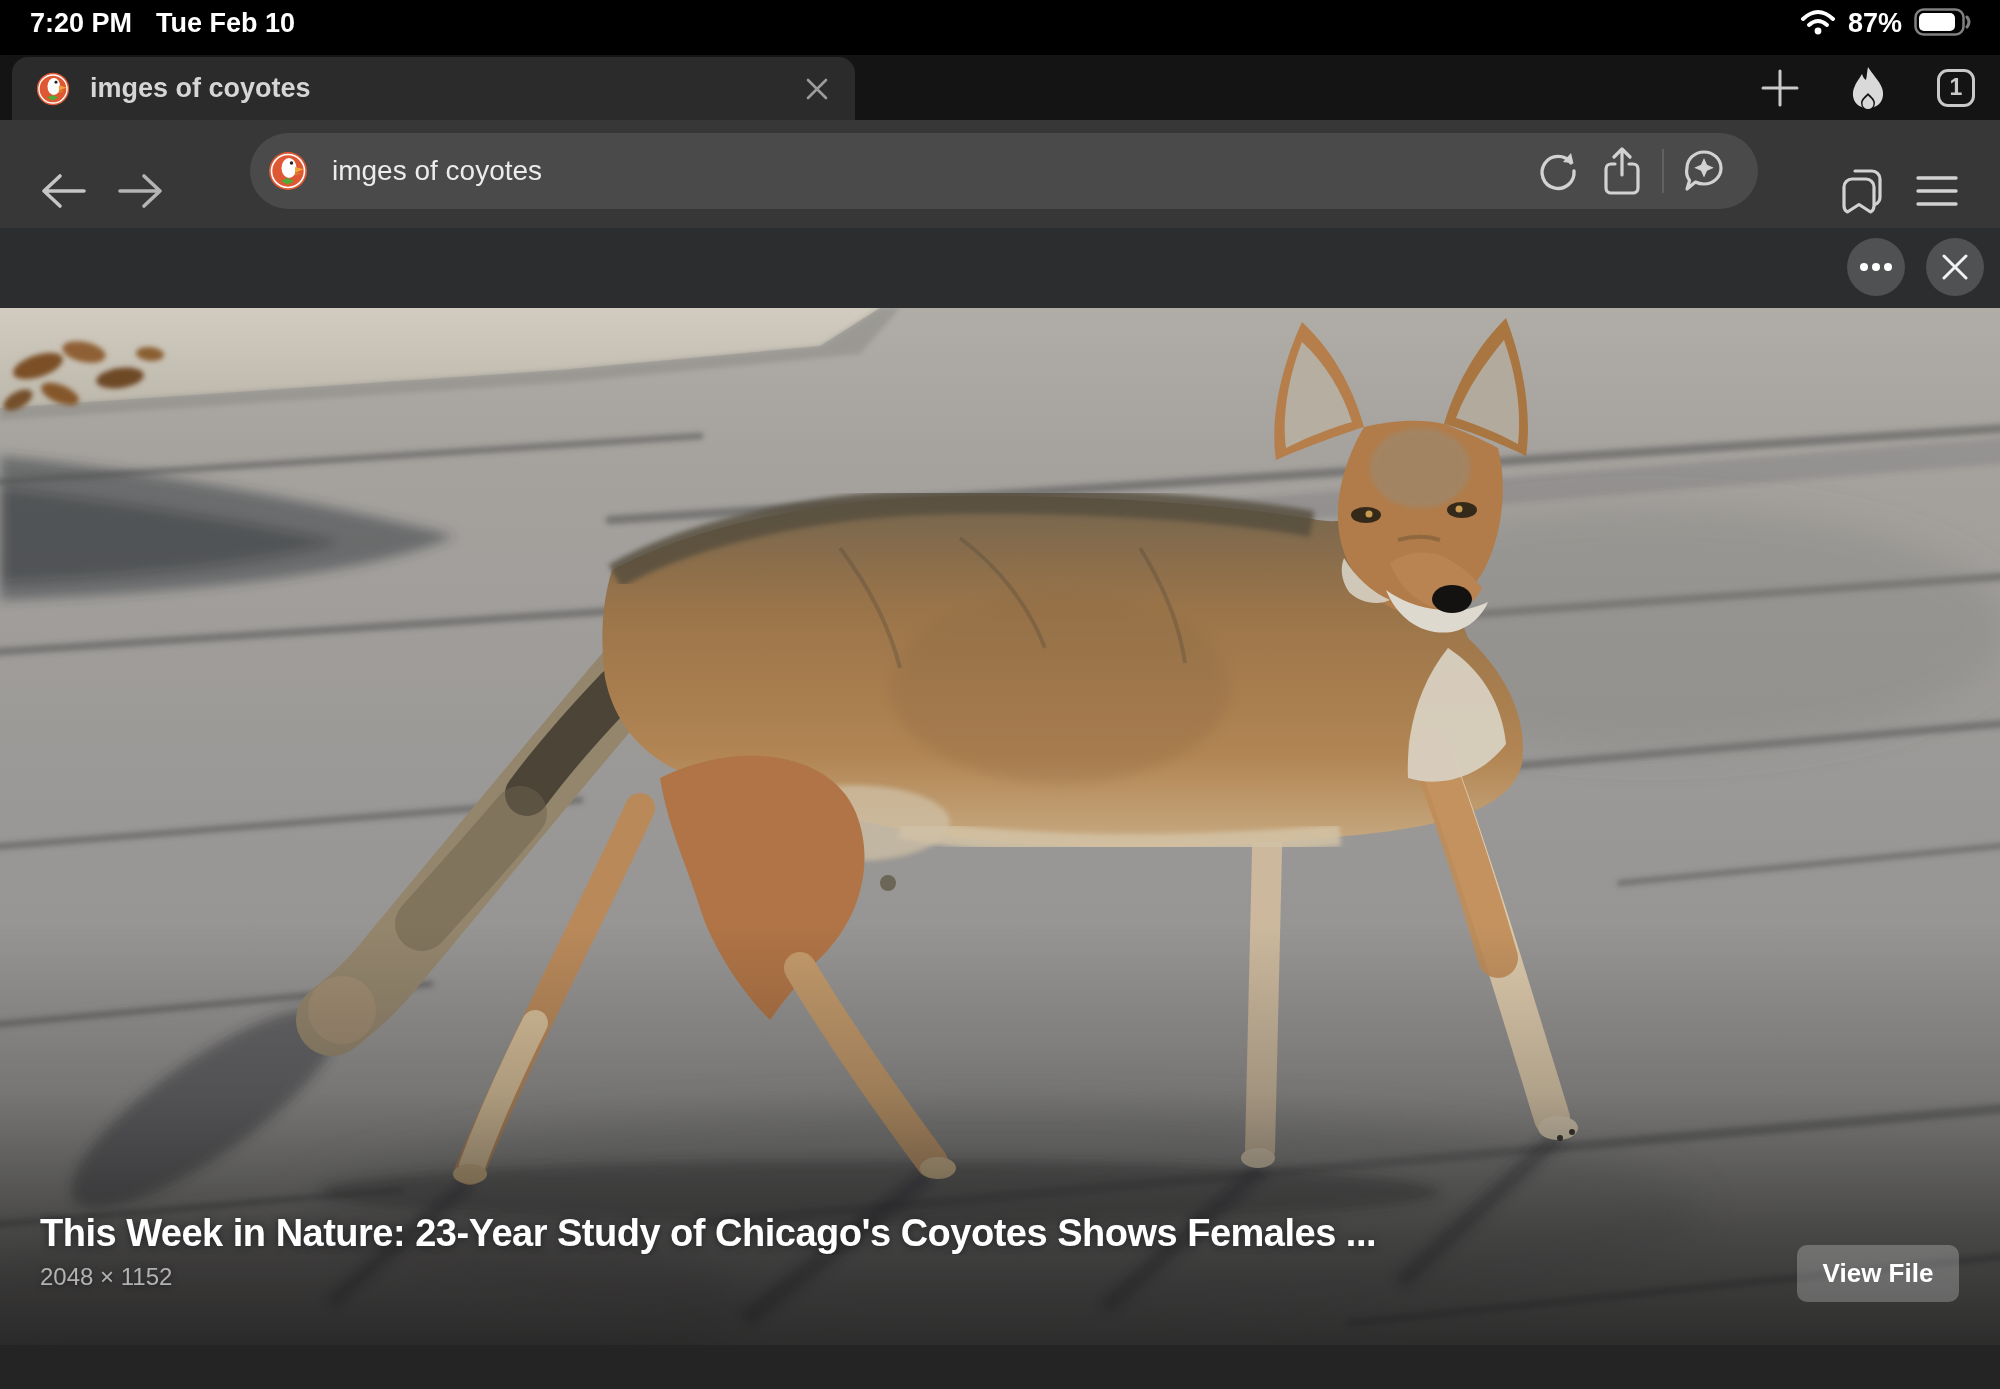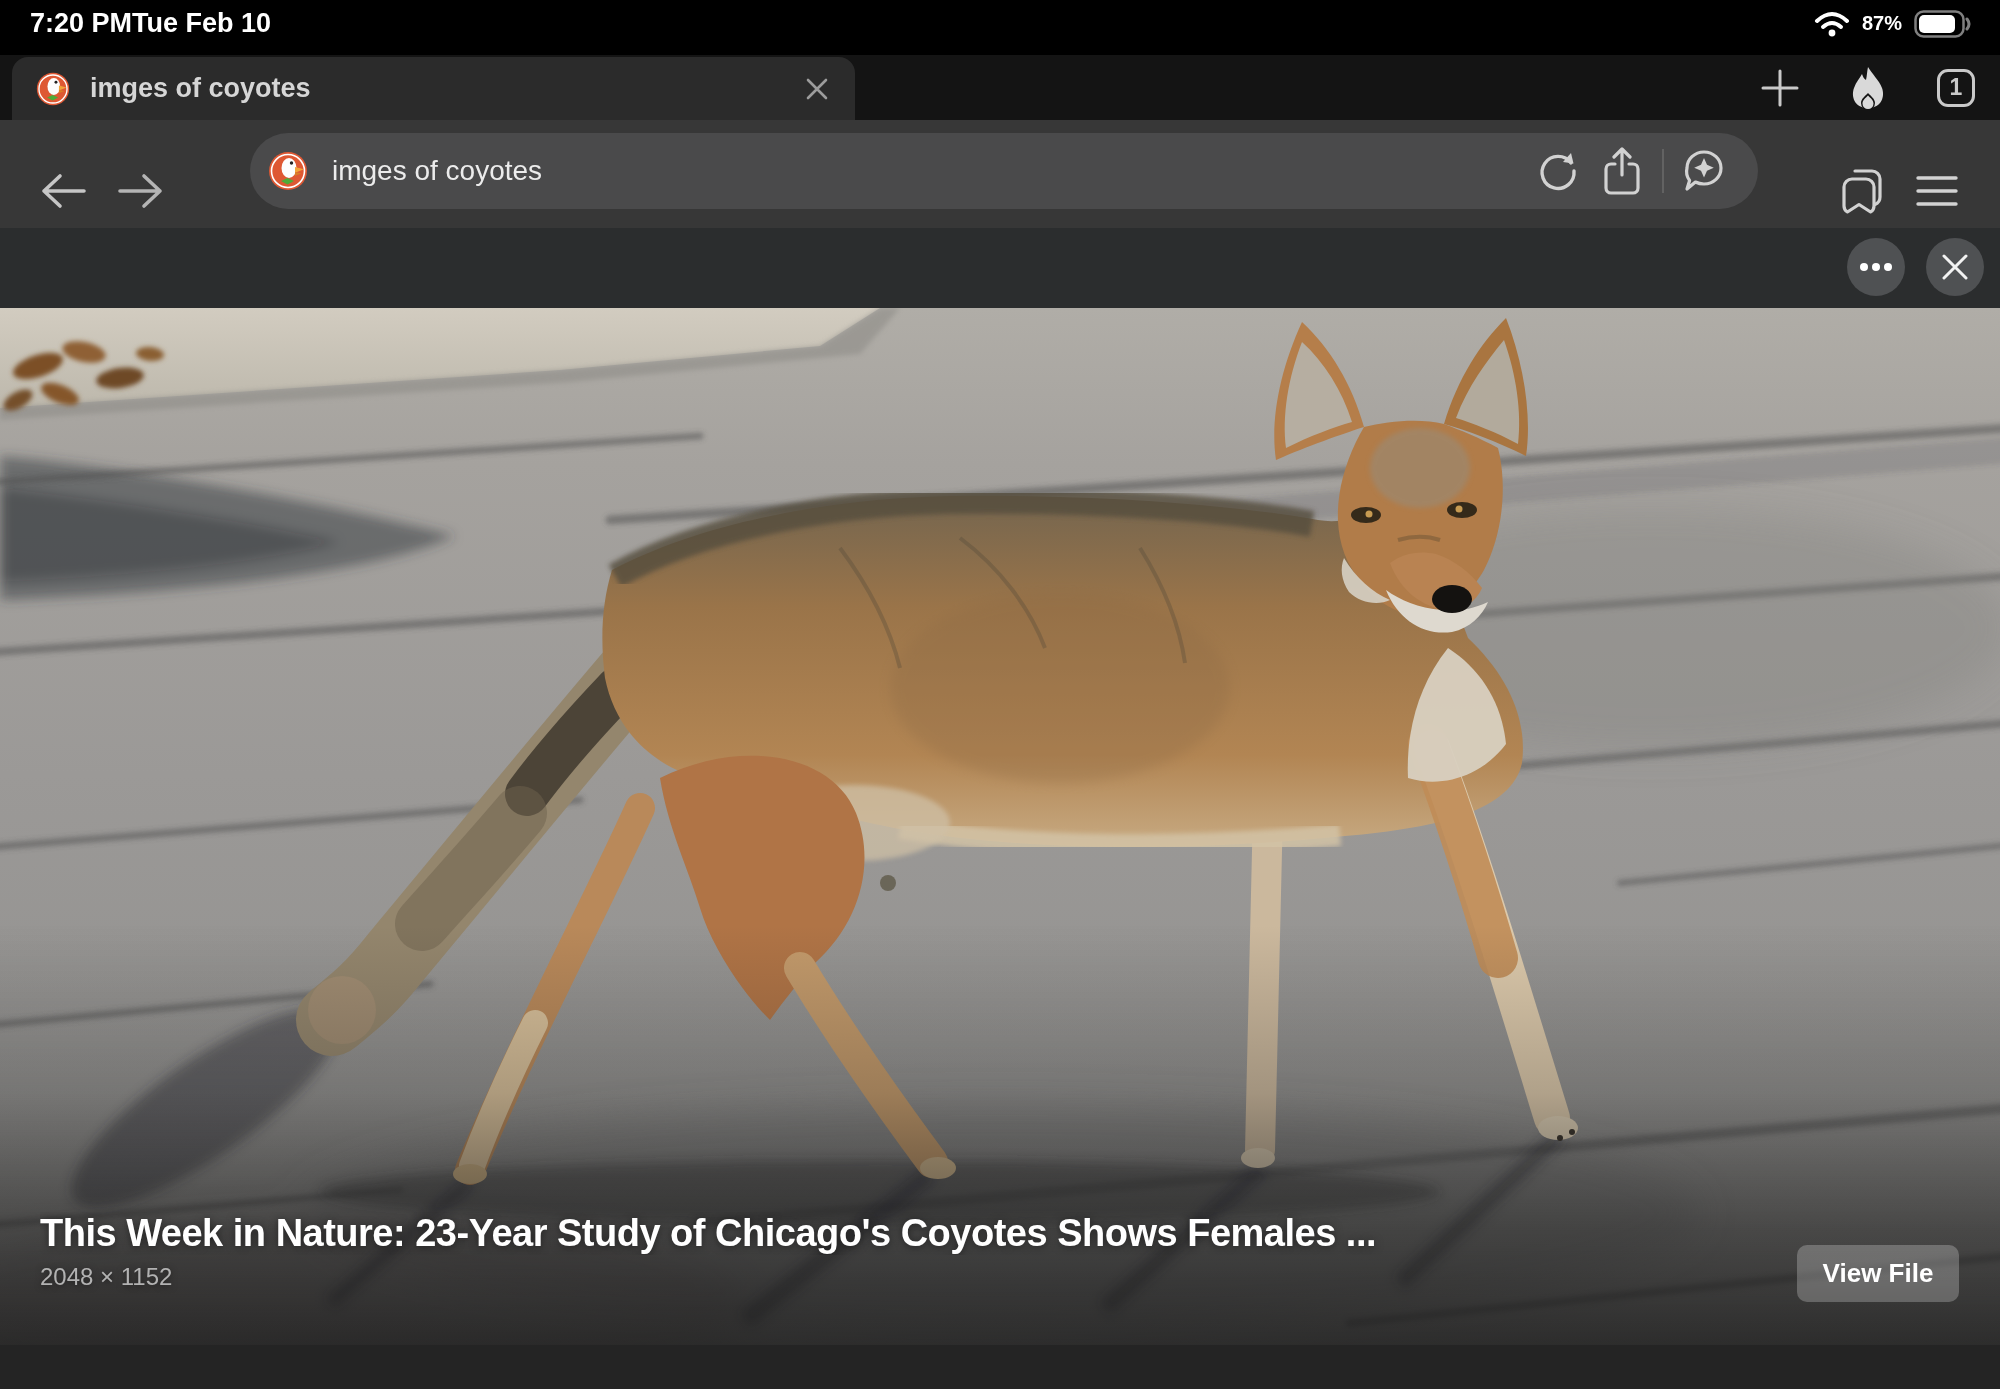--- a/index.html
+++ b/index.html
@@ -3,22 +3,22 @@
 <meta charset="utf-8">
 <style>
   * { margin:0; padding:0; box-sizing:border-box; }
   html,body { background:#000; }
   body { font-family:"Liberation Sans","DejaVu Sans",sans-serif; }
   .screen { position:relative; width:2000px; height:1389px; overflow:hidden; background:#242424; }
 
   
   .status-bar { position:absolute; top:0; left:0; width:2000px; height:55px; background:#000;
     display:flex; justify-content:space-between; align-items:center; padding:0 28px 8px 30px; }
-  .status-left { display:flex; color:#fff; font-size:27px; font-weight:700;align-items:center; }
-  .status-right { display:flex; align-items:center; gap:12px; color:#fff; font-size:20px; font-weight:700; }
+  .status-left { display:flex; gap:24px; color:#fff; font-size:27px; font-weight:700;align-items:center; }
+  .status-right { display:flex; align-items:flex-start; gap:12px; color:#fff; font-size:27px; font-weight:700; }
 
   
   .tab-strip { position:absolute; top:55px; left:0; width:2000px; height:65px; background:#141414; }
   .tab { position:absolute; left:12px; top:2px; width:843px; height:63px; background:#2b2b2b;
     border-radius:16px 16px 0 0; display:flex; align-items:center; padding:0 26px 0 24px; }
   .tab-label { color:#d6d6d6; font-size:27px; font-weight:600; margin-left:20px; flex:1;
     white-space:nowrap; overflow:hidden; }
   .tabstrip-actions { position:absolute; right:0; top:0; height:65px; display:flex; align-items:center; }
   .strip-btn { width:88px; height:65px; display:flex; align-items:center; justify-content:center; }
   .tab-counter { width:38px; height:38px; border:3px solid #c9c9c9; border-radius:11px;

